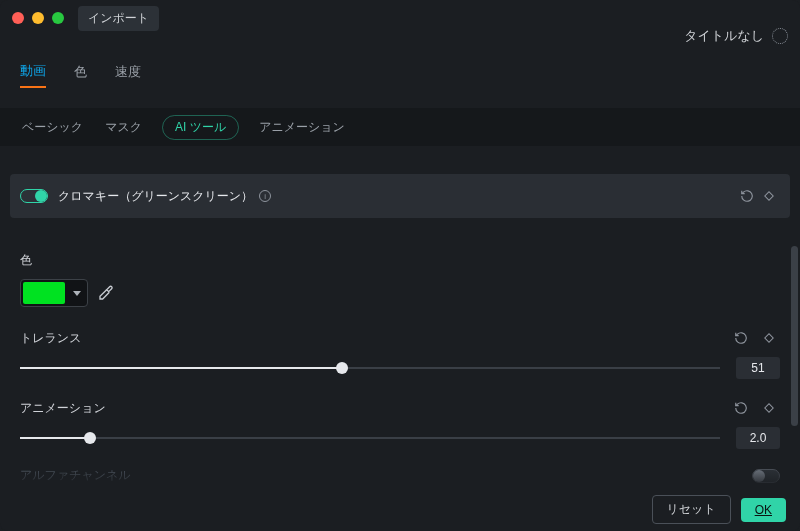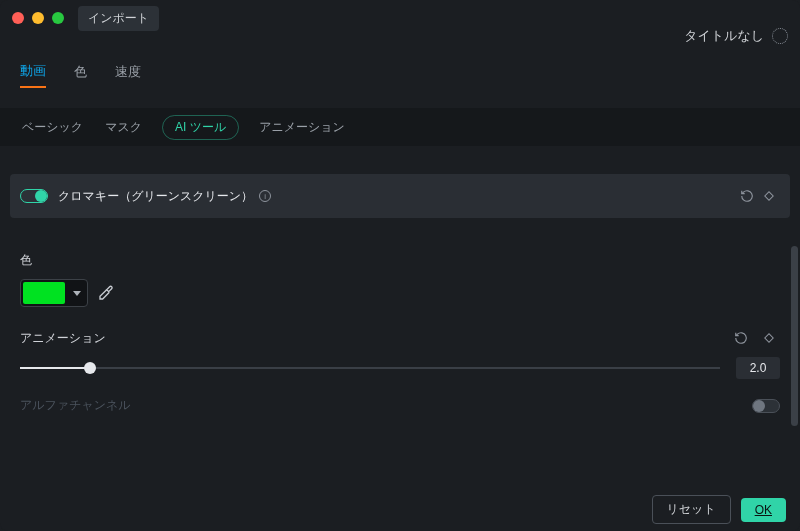--- a/index.html
+++ b/index.html
@@ -128,20 +128,46 @@
       </div>
       <span class="eyedrop">
         <svg width="16" height="16" viewBox="0 0 24 24" fill="none" stroke="currentColor" stroke-width="2">
             <path d="M17.5 2.5a2.1 2.1 0 0 1 3 3L16 10l-3-3 4.5-4.5z"></path>
             <path d="M13 7 3 17v4h4L17 11"></path>
           </svg>
       </span>
     </div>
 
 
+    <div class="slider-row">
+      <div class="head">
+        <span class="lab">トレランス</span>
+        <span class="icons">
+          <span class="small-icon-btn">
+              <svg width="14" height="14" viewBox="0 0 24 24" fill="none" stroke="currentColor" stroke-width="2">
+                <path d="M3 12a9 9 0 1 0 3-6.7L3 8"></path>
+                <polyline points="3 3 3 8 8 8"></polyline>
+              </svg>
+            </span>
+          <span class="small-icon-btn">
+              <svg width="12" height="12" viewBox="0 0 24 24" fill="none" stroke="currentColor" stroke-width="2">
+                <rect x="6" y="6" width="12" height="12" transform="rotate(45 12 12)"></rect>
+              </svg>
+            </span>
+        </span>
+      </div>
+      <div class="slider-body">
+        <div class="track-wrap">
+          <div class="track"></div>
+          <div class="fill" style="left:0; width:46%"></div>
+          <div class="thumb" style="left:46%"></div>
+        </div>
+        <div class="value-box">51</div>
+      </div>
+    </div>
 
 
     <div class="slider-row">
       <div class="head">
         <span class="lab">アニメーション</span>
         <span class="icons">
           <span class="small-icon-btn">
               <svg width="14" height="14" viewBox="0 0 24 24" fill="none" stroke="currentColor" stroke-width="2">
                 <path d="M3 12a9 9 0 1 0 3-6.7L3 8"></path>
                 <polyline points="3 3 3 8 8 8"></polyline>

